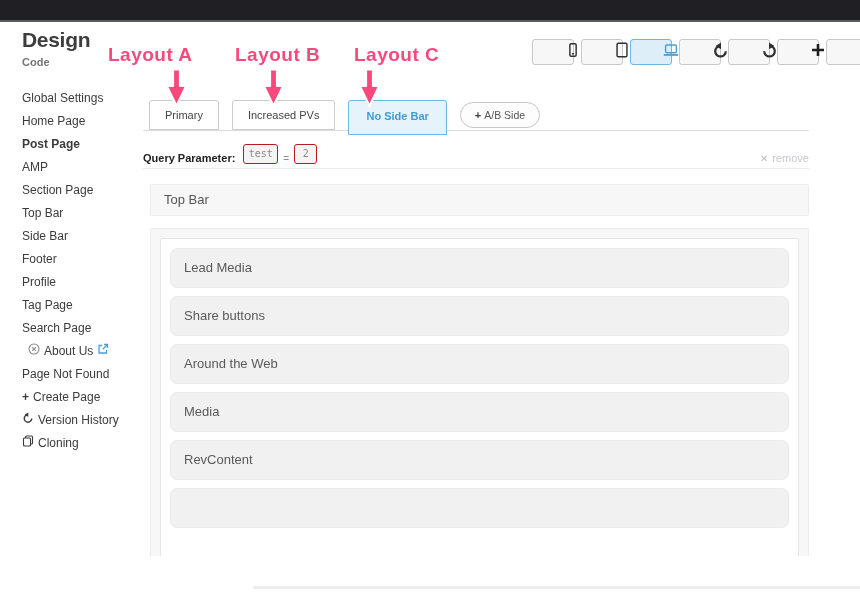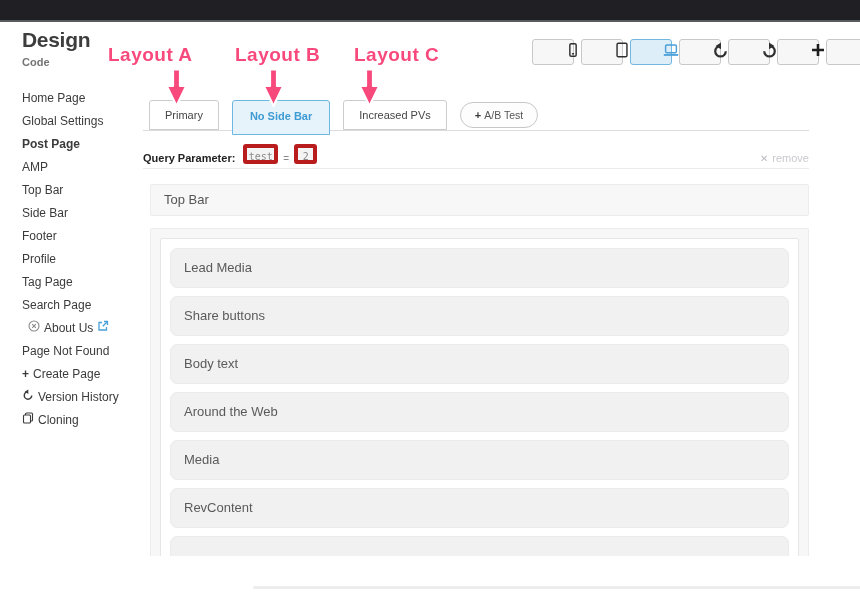--- a/index.html
+++ b/index.html
@@ -51,21 +51,21 @@
     color:#3f9bd3; font-weight:bold; padding:0 17px; line-height:30px; }
   .ab-pill { height:26px; margin-top:2px; padding:0 14px; border:1px solid #c7c7c7;
     border-radius:13px; background:#fdfdfd; font-size:10.5px; color:#555;
     display:flex; align-items:center; gap:3px; cursor:pointer; }
   .ab-pill .plus-glyph { font-size:11px; }
 
   
   .query-row { position:absolute; left:143px; top:142px; width:666px; height:22px;
     display:flex; align-items:flex-end; }
   .q-label { font-size:11px; font-weight:bold; color:#222; margin-right:8px; }
-  .chip { background:#f4f4f4; border:4px solid #b91c1c; border-radius:3px;
+  .chip { background:#f4f4f4; border:1px solid #b91c1c; border-radius:3px;
     font-family:"DejaVu Sans Mono", monospace; font-size:10px; color:#8a8a8a;
     height:20px; line-height:18px; text-align:center; cursor:text; }
   .chip.param { width:35px; }
   .chip.value { width:23px; }
   .q-eq { font-size:10px; color:#8a8a8a; margin:0 5px; }
   .q-remove { margin-left:auto; font-size:11px; color:#c9c9ce; cursor:pointer;
     display:flex; align-items:center; gap:4px; }
   .q-remove .x { font-size:10px; color:#bcbcc1; font-weight:bold; }
   .hr2 { position:absolute; left:143px; top:168px; width:666px; height:1px; background:#ececec; }
 
@@ -91,30 +91,33 @@
 
   <div class="topbar"></div>
 
   <div class="sidebar">
     <div class="side-title">Design</div>
     <div class="side-sub">Code</div>
   </div>
 
   <nav class="nav">
     <div class="nav-item">
+        <span>Global Settings</span>
+      </div>
+    <div class="nav-item">
         <span>Home Page</span>
-      </div>
-    <div class="nav-item">
-        <span>Global Settings</span>
       </div>
     <div class="nav-item bold">
         <span>Post Page</span>
       </div>
     <div class="nav-item">
         <span>AMP</span>
+      </div>
+    <div class="nav-item">
+        <span>Section Page</span>
       </div>
     <div class="nav-item">
         <span>Top Bar</span>
       </div>
     <div class="nav-item">
         <span>Side Bar</span>
       </div>
     <div class="nav-item">
         <span>Footer</span>
       </div>
@@ -229,25 +232,25 @@
   <svg class="ann-arrow" style="left:262px; top:68px;" width="23" height="40" viewBox="0 0 23 40">
     <path d="M8 1.5 h7 v16.5 h6.2 L11.5 38 L1.8 18 h6.2 z" fill="#f8497d" stroke="#fff" stroke-width="2.2" stroke-linejoin="round"></path>
   </svg>
   <svg class="ann-arrow" style="left:358px; top:68px;" width="23" height="40" viewBox="0 0 23 40">
     <path d="M8 1.5 h7 v16.5 h6.2 L11.5 38 L1.8 18 h6.2 z" fill="#f8497d" stroke="#fff" stroke-width="2.2" stroke-linejoin="round"></path>
   </svg>
 
   <div class="tabs-hr"></div>
   <div class="tabs">
     <div class="tab">Primary</div>
+    <div class="tab">Increased PVs</div>
     <div class="tab active">No Side Bar</div>
-    <div class="tab">Increased PVs</div>
     <div class="ab-pill">
       <span class="plus-glyph">+</span>
-      <span>A/B Test</span>
+      <span>A/B Side</span>
     </div>
   </div>
 
   <div class="query-row">
     <span class="q-label">Query Parameter:</span>
     <span class="chip param">test</span>
     <span class="q-eq">=</span>
     <span class="chip value">2</span>
     <span class="q-remove">
       <span class="x">✕</span>
@@ -262,23 +265,20 @@
 
   <div class="container">
     <div class="panel">
       <div class="block">
         <div class="lbl">Lead Media</div>
       </div>
       <div class="block">
         <div class="lbl">Share buttons</div>
       </div>
       <div class="block">
-        <div class="lbl">Body text</div>
-      </div>
-      <div class="block">
         <div class="lbl">Around the Web</div>
       </div>
       <div class="block">
         <div class="lbl">Media</div>
       </div>
       <div class="block">
         <div class="lbl">RevContent</div>
       </div>
       <div class="block"></div>
     </div>

